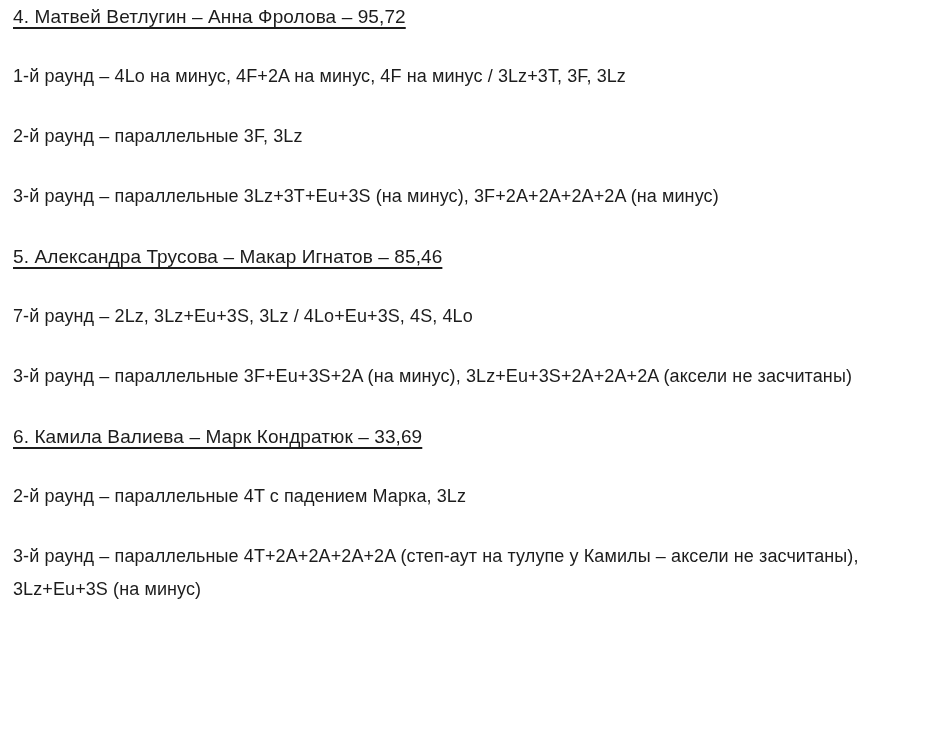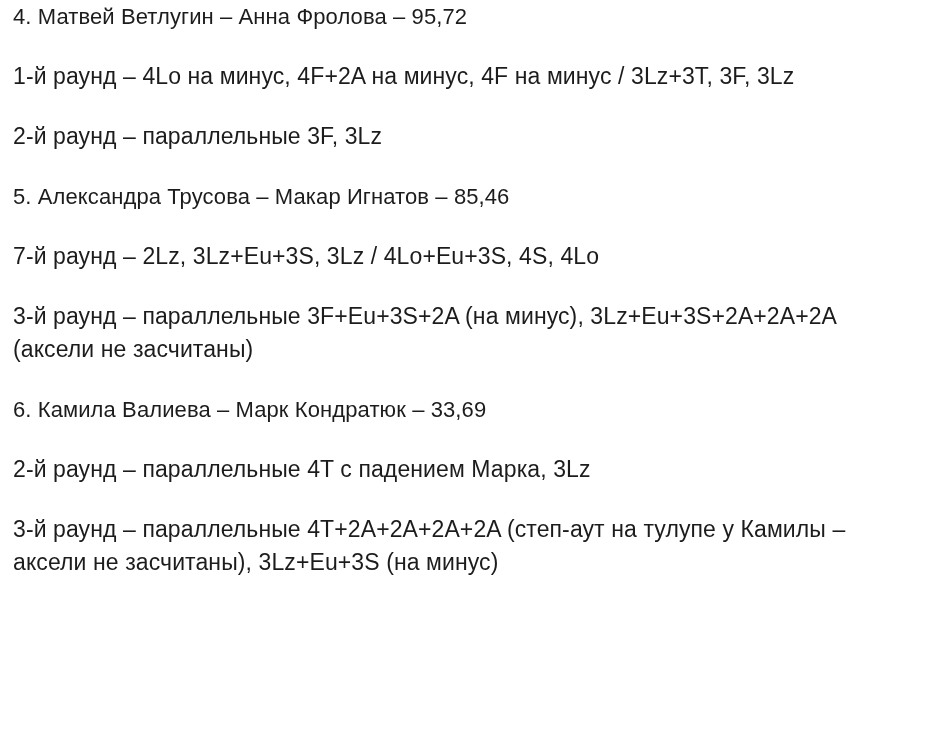--- a/index.html
+++ b/index.html
@@ -15,45 +15,47 @@
     color: #1c1c1c;
   }
   .article {
     padding: 0 16px 20px 13px;
     box-sizing: border-box;
   }
   .entry {
     margin: 0;
   }
   .heading {
-    font-size: 22px;
+    font-size: 19px;
     line-height: 33px;
     font-weight: 400;
     margin: 0 0 27px 0;
+    text-decoration: underline;
     text-decoration-thickness: 1.5px;
     text-underline-offset: 4px;
     letter-spacing: 0.1px;
   }
   .round {
-    font-size: 23px;
+    font-size: 18px;
     line-height: 33px;
     font-weight: 400;
     margin: 0 0 27px 0;
     letter-spacing: 0.1px;
   }
 </style>
 </head>
 <body>
 
 <main class="article">
 
   <section class="entry">
     <h2 class="heading">4. Матвей Ветлугин – Анна Фролова – 95,72</h2>
     <p class="round">1-й раунд – 4Lo на минус, 4F+2A на минус, 4F на минус / 3Lz+3T, 3F, 3Lz</p>
     <p class="round">2-й раунд – параллельные 3F, 3Lz</p>
+    <p class="round">3-й раунд – параллельные 3Lz+3T+Eu+3S (на минус), 3F+2A+2A+2A+2A (на минус)</p>
   </section>
 
   <section class="entry">
     <h2 class="heading">5. Александра Трусова – Макар Игнатов – 85,46</h2>
     <p class="round">7-й раунд – 2Lz, 3Lz+Eu+3S, 3Lz / 4Lo+Eu+3S, 4S, 4Lo</p>
     <p class="round">3-й раунд – параллельные 3F+Eu+3S+2A (на минус), 3Lz+Eu+3S+2A+2A+2A (аксели не засчитаны)</p>
   </section>
 
   <section class="entry">
     <h2 class="heading">6. Камила Валиева – Марк Кондратюк – 33,69</h2>

